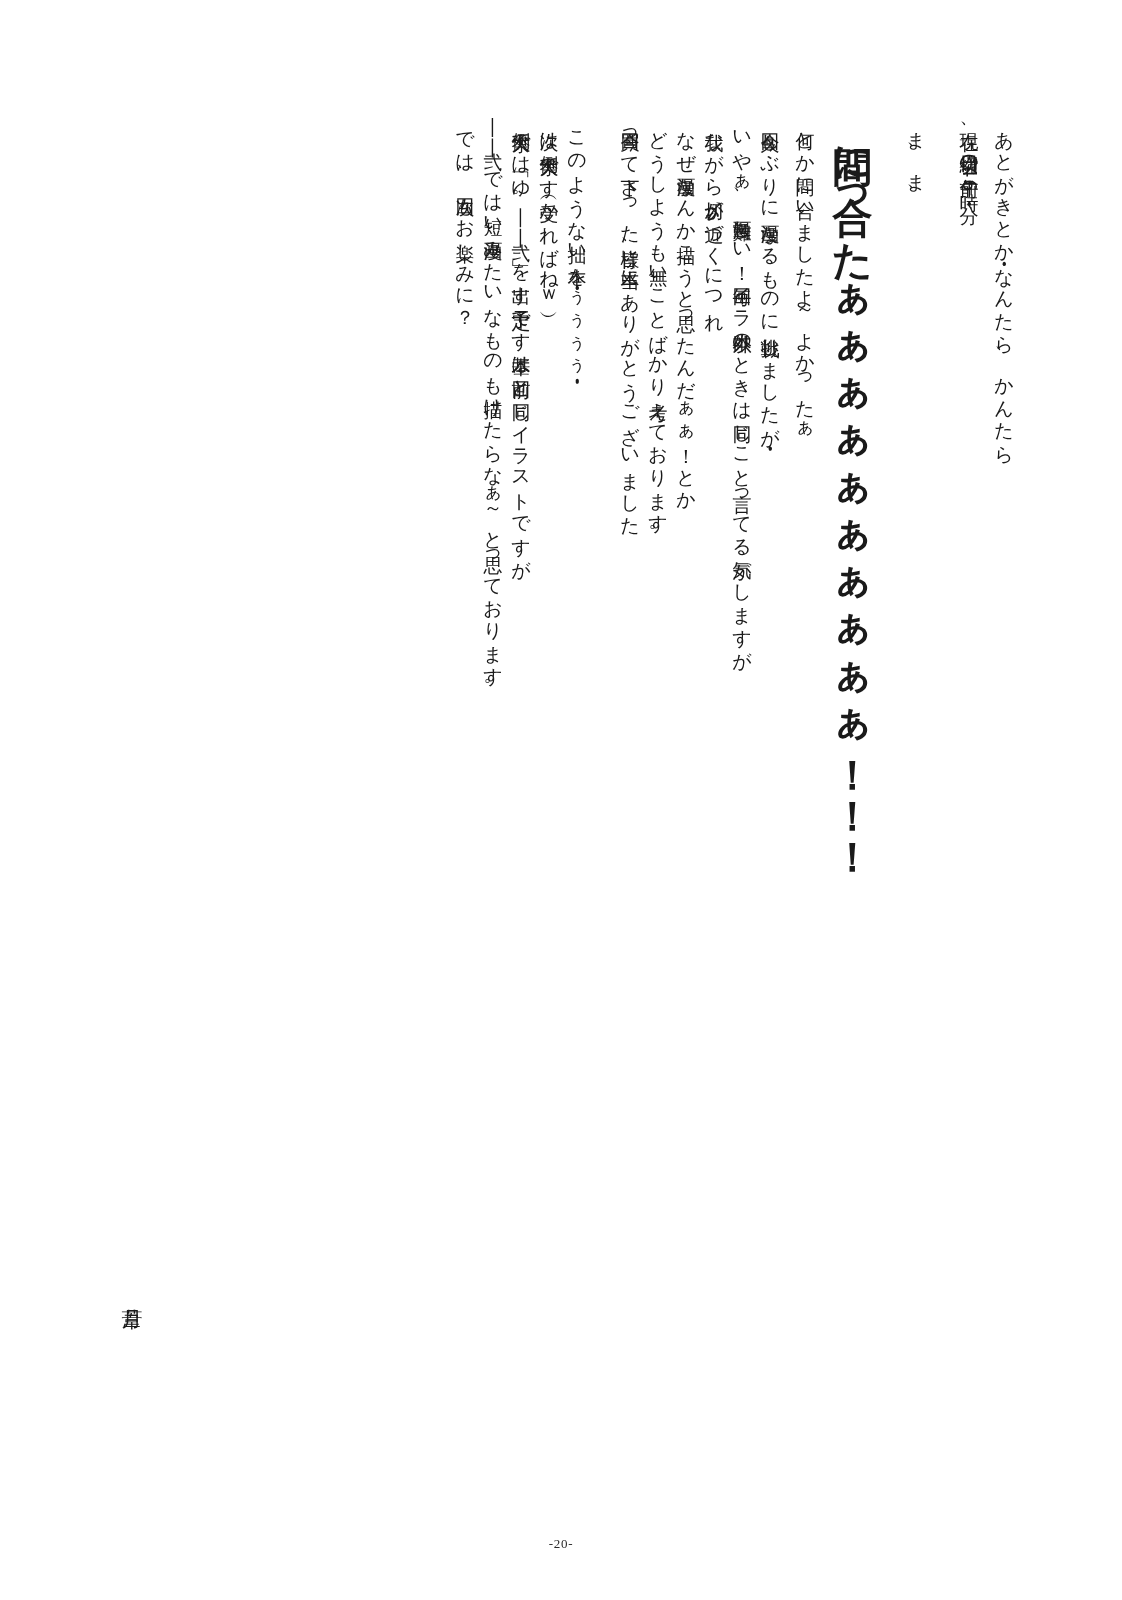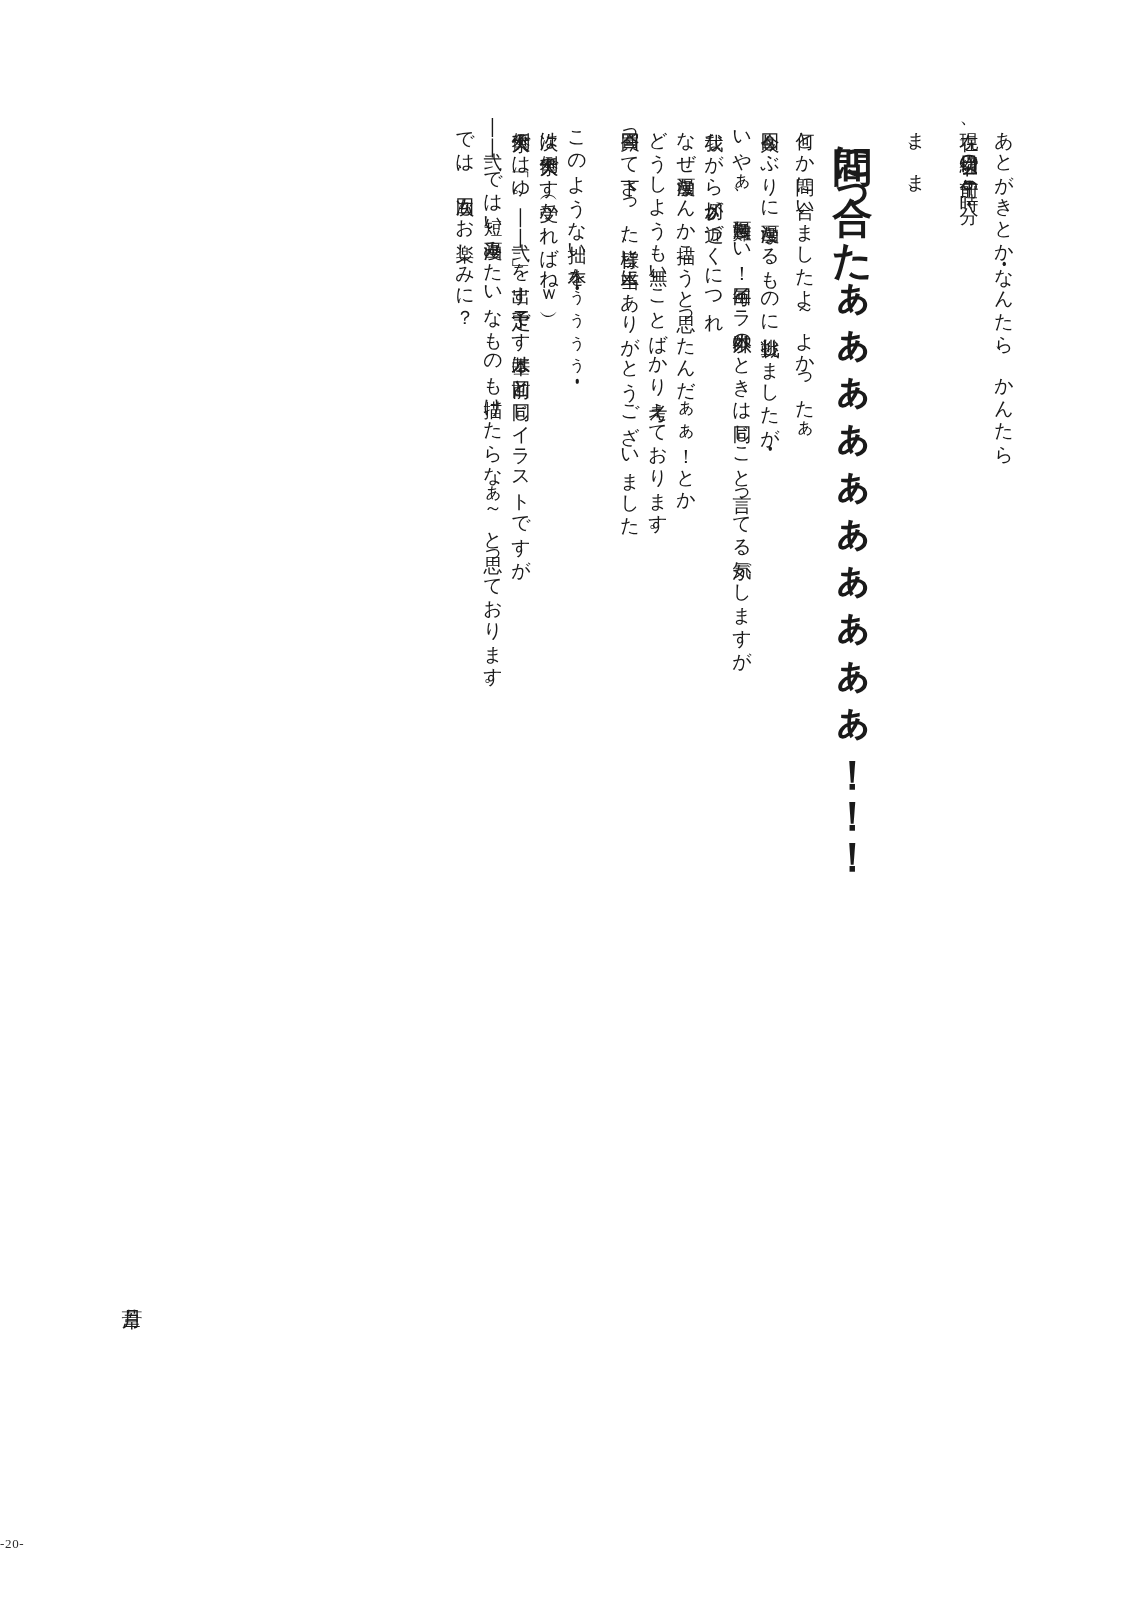--- a/index.html
+++ b/index.html
@@ -68,20 +68,21 @@
     font-size: 21px;
     letter-spacing: 0.06em;
     color: #1a1a1a;
   }
 
   #page-number {
     position: absolute;
     bottom: 48px;
     left: 0;
     right: 0;
+    text-align: center;
     font-size: 13px;
     font-family: "Liberation Serif", serif;
     color: #2a2a2a;
     letter-spacing: 0.05em;
   }
 </style>
 </head>
 <body>
 
 <div id="page">

